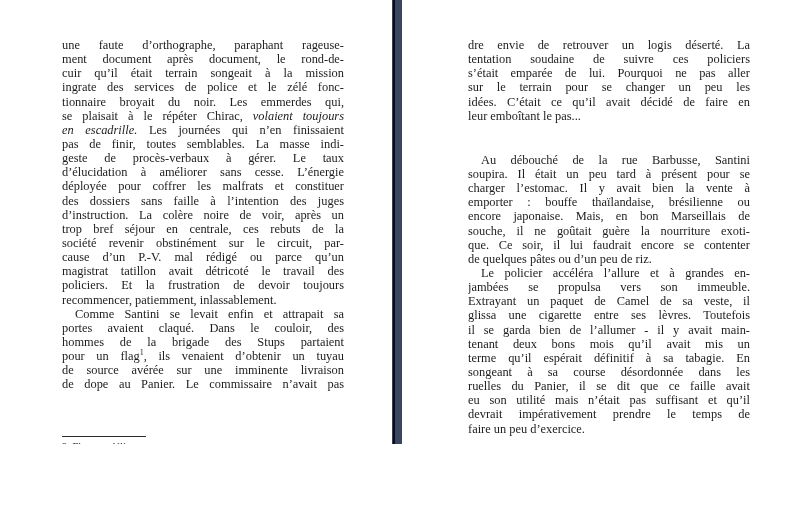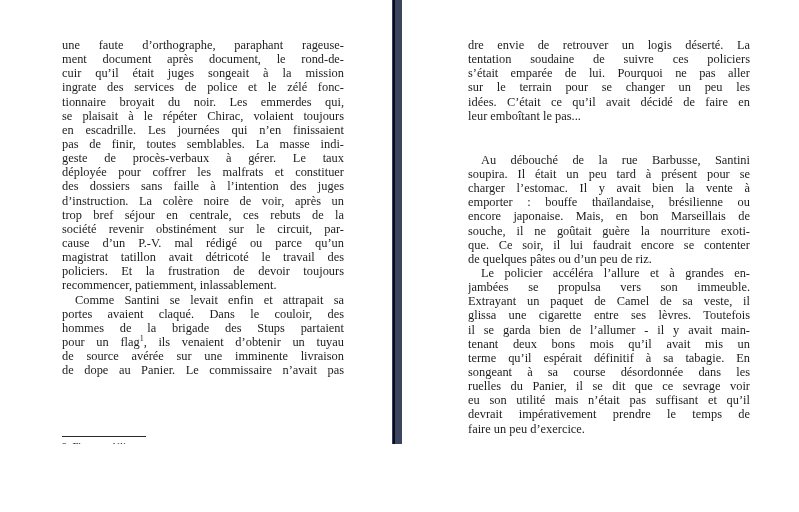--- a/index.html
+++ b/index.html
@@ -31,21 +31,21 @@
     top: 38px;
     width: 282px;
     font-size: 12.4px;
     line-height: 14.15px;
   }
   .page.left  .text-block { left: 62px; }
   .page.right .text-block { left: 66px; }
   .line { text-align: justify; text-align-last: justify; white-space: normal; overflow: hidden; height: 14.15px; }
   .line.end { text-align-last: left; }
   .line.indent { text-indent: 13px; }
-  .line .it { }
+  .line .it { font-style: italic; }
   .line sup { font-size: 8px; line-height: 0; }
   .line-gap { height: 30px; }
   .footnote-block { position: absolute; left: 62px; top: 436px; width: 282px; }
   .footnote-rule { width: 84px; border-top: 1px solid #2a2a2c; margin-bottom: 3px; }
   .footnote-text { font-size: 10.5px; line-height: 13px; color: #1c1c1e; }
   .page-number {
     position: absolute;
     top: 494px;
     width: 282px;
     text-align: center;
@@ -57,27 +57,28 @@
 </style>
 </head>
 <body>
 
 <div class="spread">
 
   <div class="page left">
     <div class="text-block">
         <div class="line"><span>une faute d’orthographe, paraphant rageuse-</span></div>
         <div class="line"><span>ment document après document, le rond-de-</span></div>
-        <div class="line"><span>cuir qu’il était juges songeait à la mission</span></div>
+        <div class="line"><span>cuir qu’il était terrain songeait à la mission</span></div>
         <div class="line"><span>ingrate des services de police et le zélé fonc-</span></div>
         <div class="line"><span>tionnaire broyait du noir. Les emmerdes qui,</span></div>
         <div class="line"><span>se plaisait à le répéter Chirac, </span><span class="it">volaient toujours</span></div>
         <div class="line"><span class="it">en escadrille.</span><span> Les journées qui n’en finissaient</span></div>
         <div class="line"><span>pas de finir, toutes semblables. La masse indi-</span></div>
         <div class="line"><span>geste de procès-verbaux à gérer. Le taux</span></div>
+        <div class="line"><span>d’élucidation à améliorer sans cesse. L’énergie</span></div>
         <div class="line"><span>déployée pour coffrer les malfrats et constituer</span></div>
         <div class="line"><span>des dossiers sans faille à l’intention des juges</span></div>
         <div class="line"><span>d’instruction. La colère noire de voir, après un</span></div>
         <div class="line"><span>trop bref séjour en centrale, ces rebuts de la</span></div>
         <div class="line"><span>société revenir obstinément sur le circuit, par-</span></div>
         <div class="line"><span>cause d’un P.-V. mal rédigé ou parce qu’un</span></div>
         <div class="line"><span>magistrat tatillon avait détricoté le travail des</span></div>
         <div class="line"><span>policiers. Et la frustration de devoir toujours</span></div>
         <div class="line end"><span>recommencer, patiemment, inlassablement.</span></div>
         <div class="line indent"><span>Comme Santini se levait enfin et attrapait sa</span></div>
@@ -114,21 +115,21 @@
         <div class="line"><span>que. Ce soir, il lui faudrait encore se contenter</span></div>
         <div class="line end"><span>de quelques pâtes ou d’un peu de riz.</span></div>
         <div class="line indent"><span>Le policier accéléra l’allure et à grandes en-</span></div>
         <div class="line"><span>jambées se propulsa vers son immeuble.</span></div>
         <div class="line"><span>Extrayant un paquet de Camel de sa veste, il</span></div>
         <div class="line"><span>glissa une cigarette entre ses lèvres. Toutefois</span></div>
         <div class="line"><span>il se garda bien de l’allumer - il y avait main-</span></div>
         <div class="line"><span>tenant deux bons mois qu’il avait mis un</span></div>
         <div class="line"><span>terme qu’il espérait définitif à sa tabagie. En</span></div>
         <div class="line"><span>songeant à sa course désordonnée dans les</span></div>
-        <div class="line"><span>ruelles du Panier, il se dit que ce sevrage voir</span></div>
+        <div class="line"><span>ruelles du Panier, il se dit que ce faille avait</span></div>
         <div class="line"><span>eu son utilité mais n’était pas suffisant et qu’il</span></div>
         <div class="line"><span>devrait impérativement prendre le temps de</span></div>
         <div class="line end"><span>faire un peu d’exercice.</span></div>
       </div>
     <div class="page-number">30</div>
   </div>
 
 </div>
 
 </body></html>

